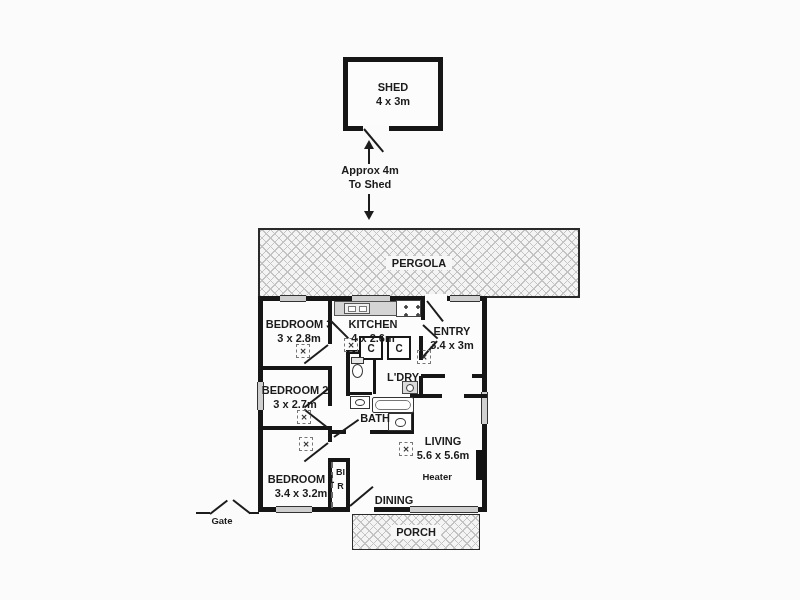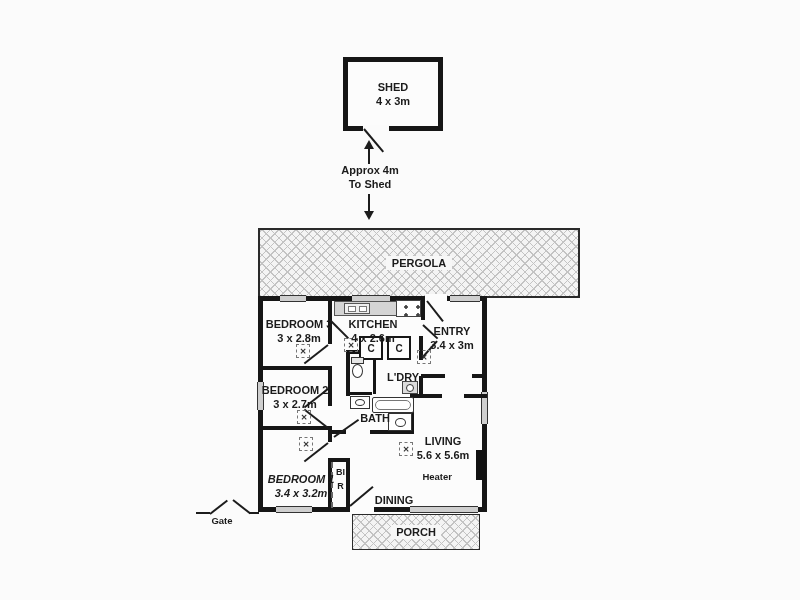--- a/index.html
+++ b/index.html
@@ -165,21 +165,21 @@
     </div>
 
   <div class="abs lbl" style="left:299px;top:331px;">
     <div>BEDROOM 3</div>
       <div>3 x 2.8m</div>
   </div>
   <div class="abs lbl" style="left:295px;top:397px;">
     <div>BEDROOM 2</div>
       <div>3 x 2.7m</div>
   </div>
-  <div class="abs lbl" style="left:301px;top:486px;font-style:italic;">
+  <div class="abs lbl" style="left:301px;top:486px;">
     <div>BEDROOM 1</div>
       <div>3.4 x 3.2m</div>
   </div>
   <div class="abs lbl" style="left:373px;top:331px;">
     <div>KITCHEN</div>
       <div>4 x 2.6m</div>
   </div>
   <div class="abs lbl" style="left:452px;top:338px;">
     <div>ENTRY</div>
       <div>3.4 x 3m</div>

